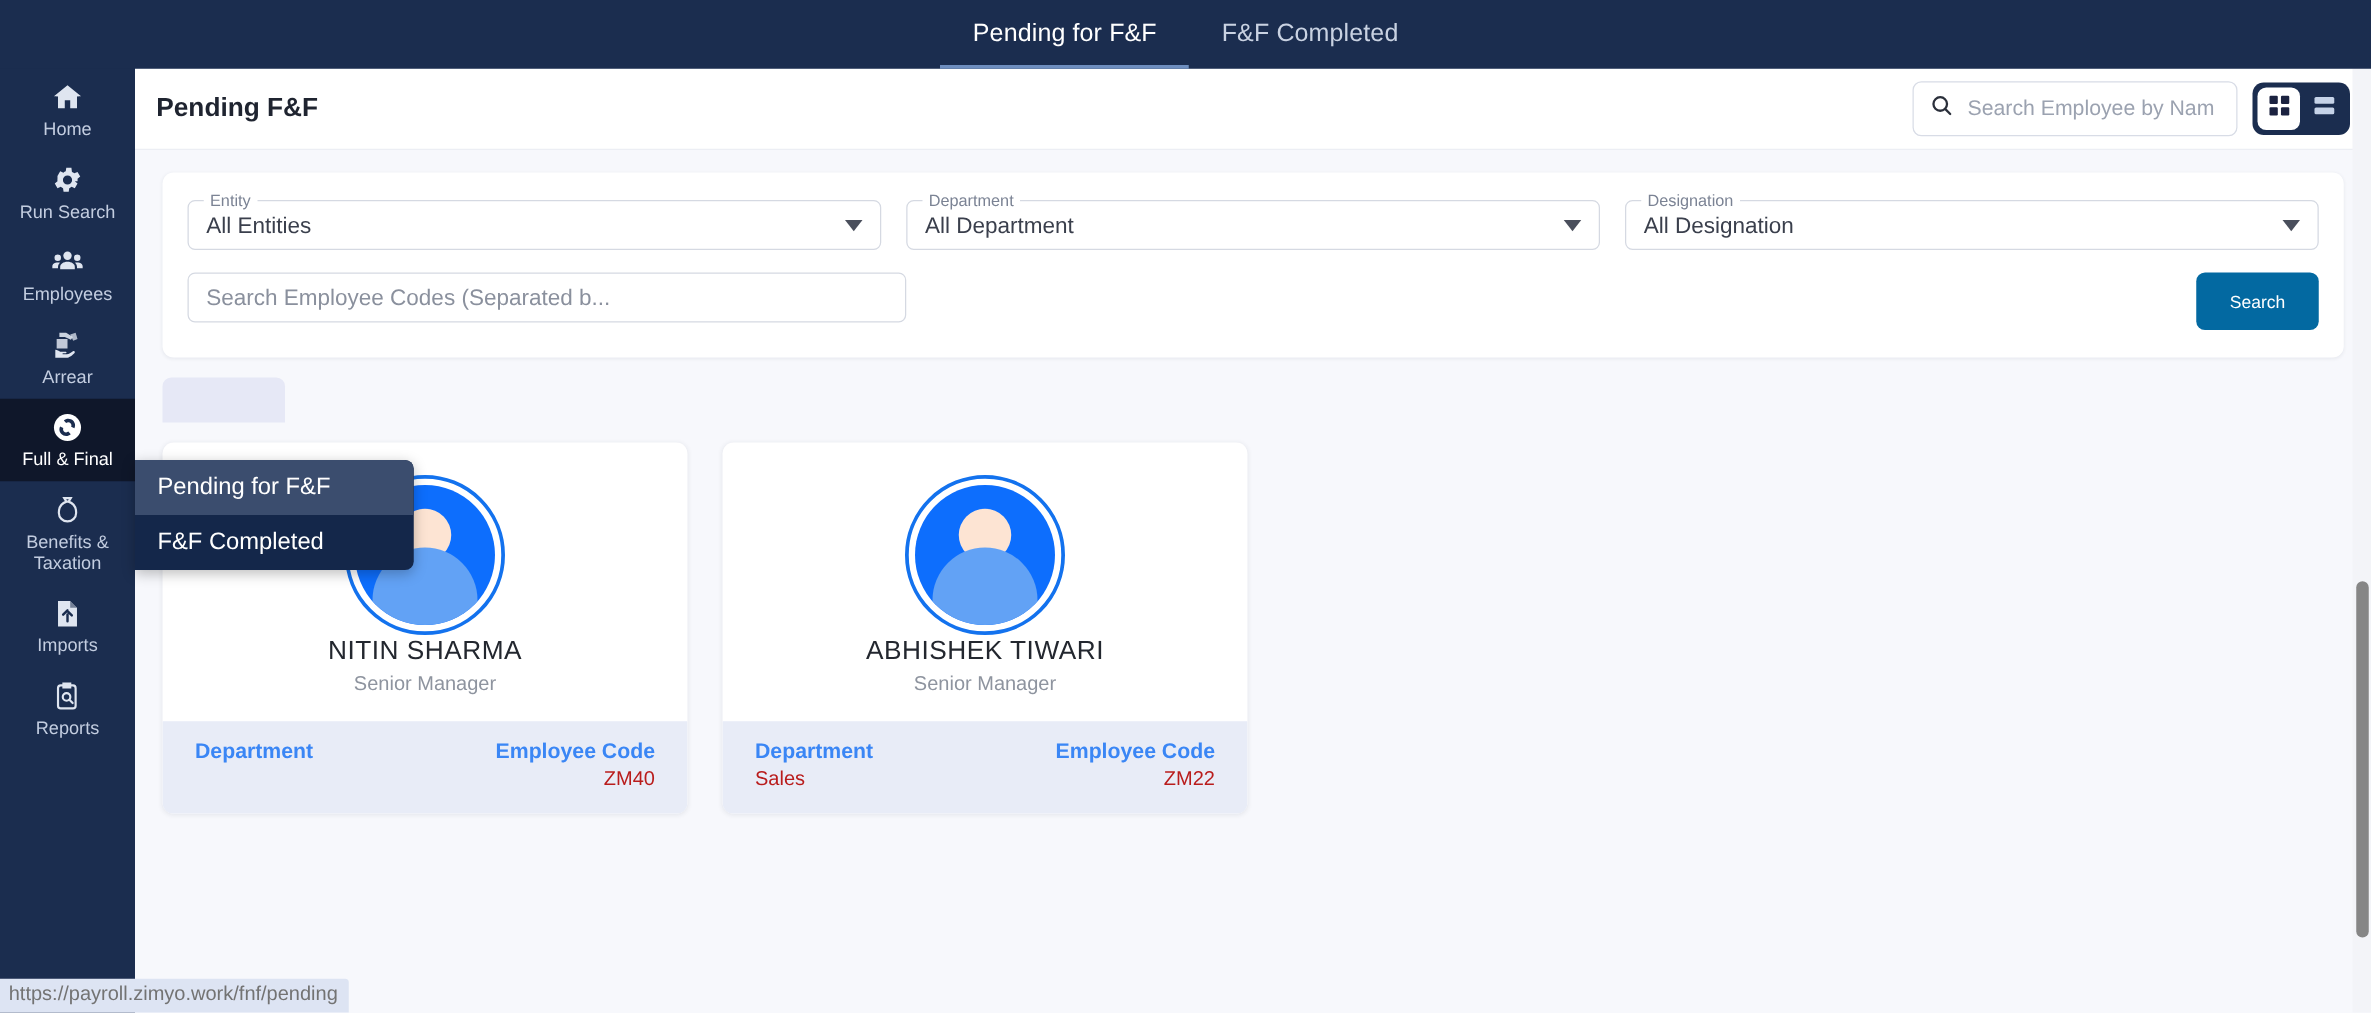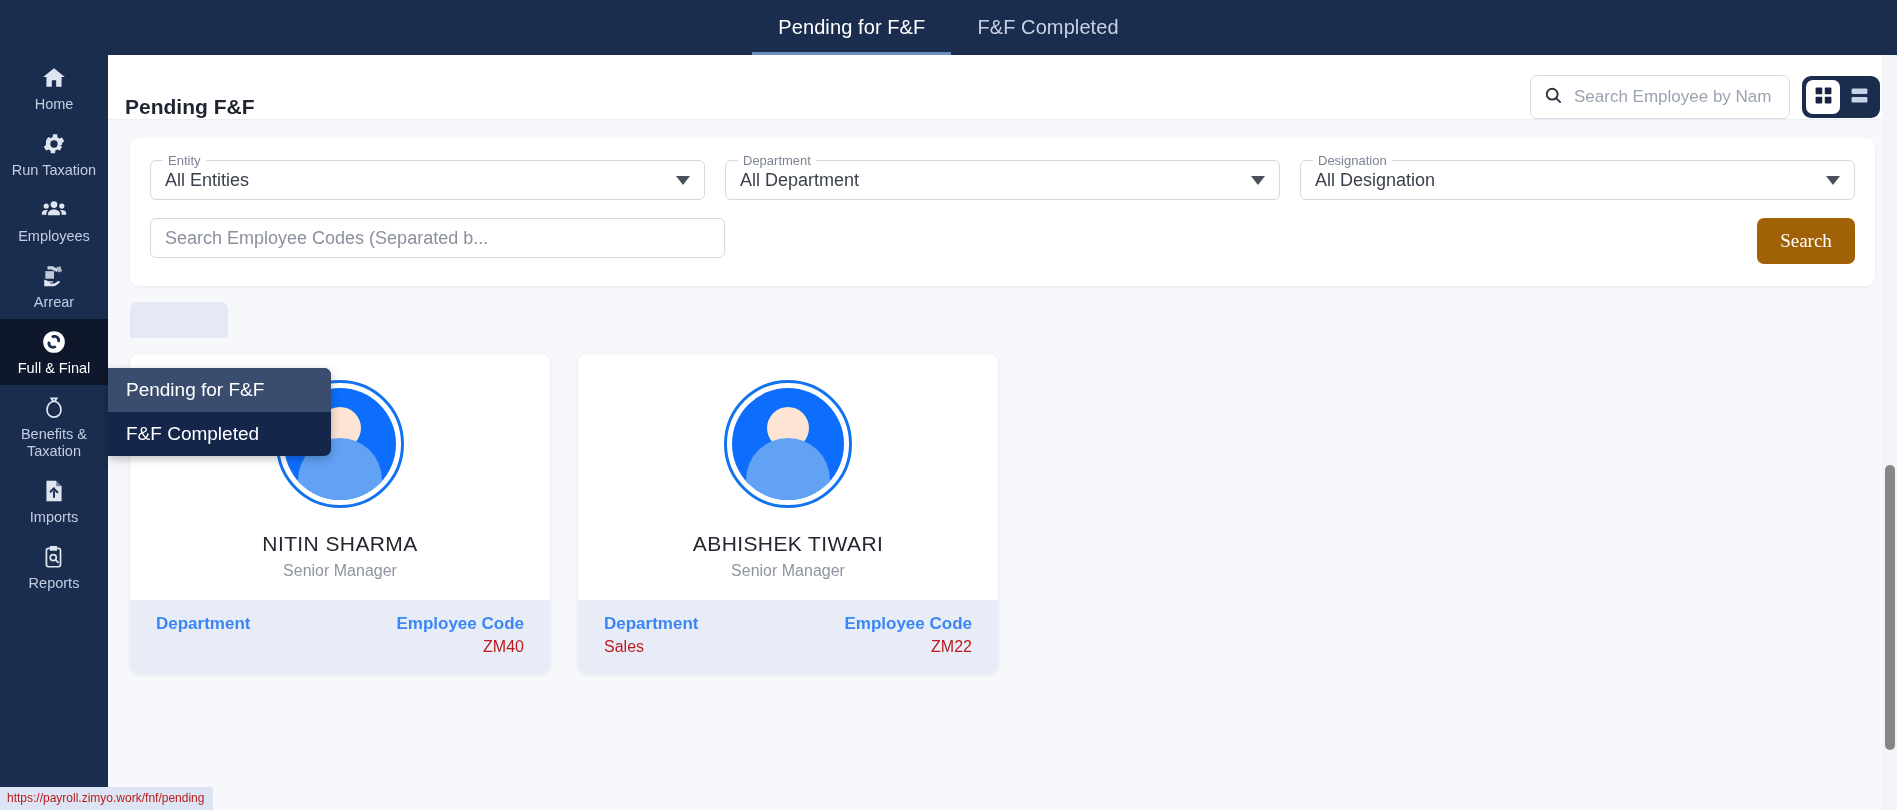--- a/index.html
+++ b/index.html
@@ -58,21 +58,21 @@
     position: absolute; top: 55px; left: 108px;
     width: 1789px; height: 755px;
     background: #f7f8fc;
     overflow: hidden;
   }
 
   .page-header {
     position: relative;
     height: 65px;
     background: #ffffff;
-    display: flex; align-items: flex-end;
+    display: flex; align-items: center;
     padding: 0 17px 0 17px;
     border-bottom: 1px solid #eceef4;
   }
   .page-title { font-size: 21px; font-weight: bold; color: #1f2430; }
   .header-right { margin-left: auto; display: flex; align-items: center; gap: 12px; }
 
   .search-box {
     width: 260px; height: 44px;
     border: 1px solid #d8dce6;
     border-radius: 7px;
@@ -148,26 +148,26 @@
   .ofield input {
     border: none; outline: none; background: transparent;
     font-size: 18px; color: #3a3f4c; width: 100%;
     font-family: "Liberation Sans", sans-serif;
   }
   .ofield input::placeholder { color: #8a909d; }
 
   .search-btn {
     margin-left: auto;
     width: 98px; height: 46px;
-    background: #a16207;
+    background: #0369a1;
     color: #fff;
     border: none;
     border-radius: 7px;
-    font-size: 19px;
-    font-family: Liberation Serif, serif;
+    font-size: 14px;
+    font-family: Liberation Sans, sans-serif;
     cursor: pointer;
     align-self: center;
   }
   .spacer-flex { flex: 1 1 0; }
 
   
   .chip-row { margin: 16px 22px 0 22px; height: 40px; position: relative; }
   .chip {
     display: inline-block;
     background: #e6e8f6;
@@ -237,21 +237,21 @@
   }
   .av-body {
     position: absolute;
     width: 84px; height: 62px;
     border-radius: 42px 42px 0 0;
     background: #62a2f5;
     left: 50%; bottom: 0;
     transform: translateX(-50%);
   }
   .emp-name {
-    margin-top: 24px;
+    margin-top: 1px;
     font-size: 21px;
     color: #23272f;
     letter-spacing: .4px;
   }
   .emp-role {
     margin-top: 6px;
     font-size: 16px;
     color: #8e949f;
   }
   .emp-meta {
@@ -287,22 +287,22 @@
     background: #868686;
     border-radius: 6px;
     z-index: 41;
   }
 
   
   .statusbar {
     position: absolute;
     left: 0; bottom: 0;
     background: #dde4f3;
-    color: #b91c1c;
-    font-size: 12px;
+    color: #737373;
+    font-size: 16px;
     padding: 4px 9px 5px 7px;
     border-top-right-radius: 3px;
     z-index: 90;
     white-space: nowrap;
   }
 </style>
 </head>
 <body>
 
 <div class="topbar">
@@ -327,21 +327,21 @@
     </span>
     <span class="side-label">Home</span>
   </div>
 
   <div class="side-item">
     <span class="side-ico">
       <svg viewBox="0 0 24 24" fill="#dfe5f0">
           <path d="M19.4 13a7.8 7.8 0 0 0 0-2l2-1.6-2-3.4-2.4 1a7.6 7.6 0 0 0-1.7-1L14.9 3h-3.8l-.4 2.6c-.6.2-1.2.6-1.7 1l-2.4-1-2 3.4L4.6 11a7.8 7.8 0 0 0 0 2l-2 1.6 2 3.4 2.4-1c.5.4 1.1.8 1.7 1l.4 2.6h3.8l.4-2.6c.6-.2 1.2-.6 1.7-1l2.4 1 2-3.4-2-1.6zM12 15.4A3.4 3.4 0 1 1 12 8.6a3.4 3.4 0 0 1 0 6.8z"></path>
         </svg>
     </span>
-    <span class="side-label">Run Taxation</span>
+    <span class="side-label">Run Search</span>
   </div>
 
   <div class="side-item">
     <span class="side-ico">
       <svg viewBox="0 0 24 24" fill="#dfe5f0">
           <circle cx="12" cy="7" r="3.1"></circle>
           <circle cx="4.8" cy="8.4" r="2.4"></circle>
           <circle cx="19.2" cy="8.4" r="2.4"></circle>
           <path d="M12 11.5c-3 0-5.4 1.6-5.4 3.6v1.8h10.8v-1.8c0-2-2.4-3.6-5.4-3.6z"></path>
           <path d="M4.8 12c-2.2 0-4 1.2-4 2.7v1.6h4.2v-1.2c0-1.2.6-2.2 1.6-3a6 6 0 0 0-1.8-.1z"></path>

